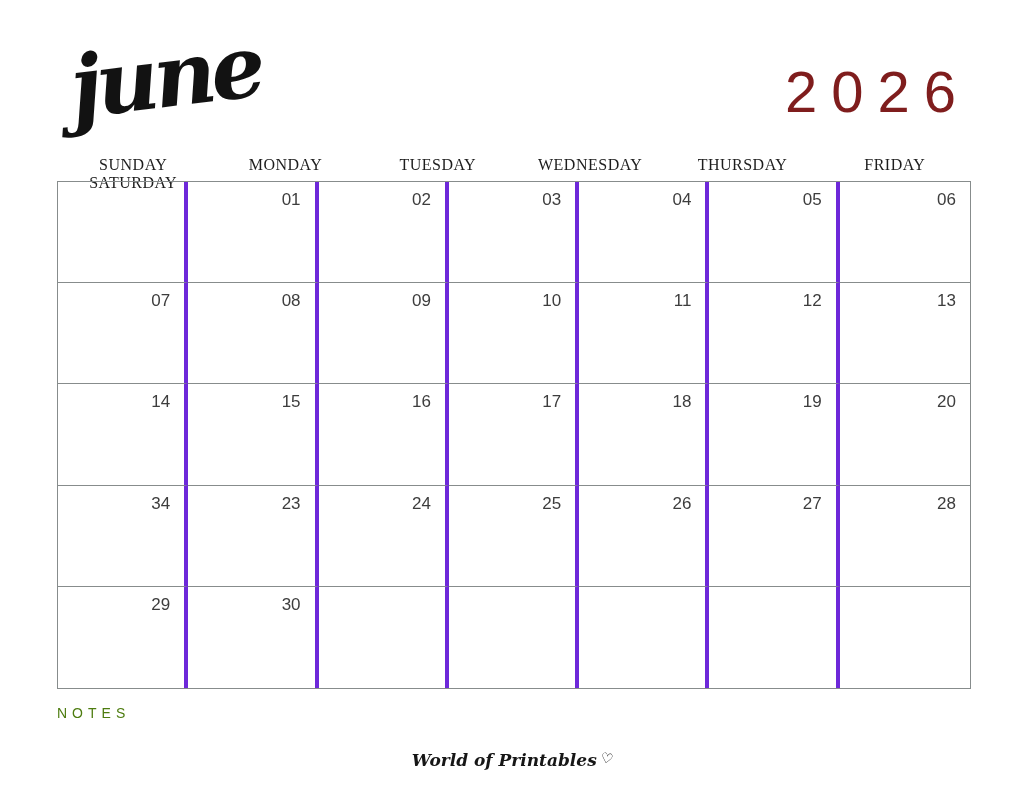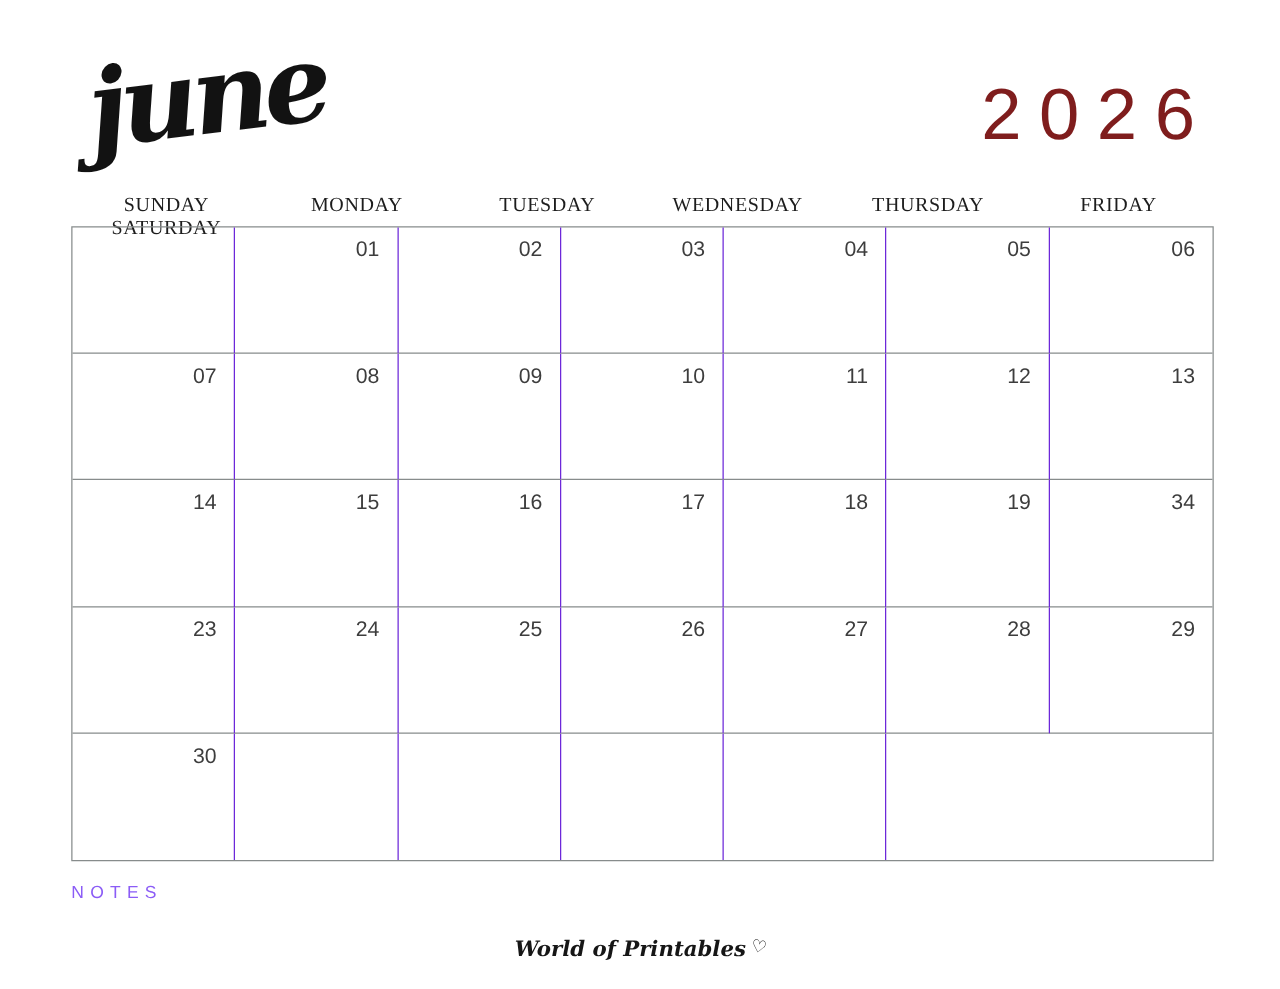--- a/index.html
+++ b/index.html
@@ -66,21 +66,21 @@
     left: 57px;
     top: 181px;
     width: 914px;
     height: 508px;
     display: grid;
     grid-template-columns: repeat(7, 1fr);
     grid-template-rows: repeat(5, 1fr);
     border: 1px solid #878c8c;
   }
   .day-cell {
-    border-right: 1px solid #6d28d9;
+    border-right: 4px solid #6d28d9;
     border-bottom: 1px solid #878c8c;
     position: relative;
   }
   .day-cell:nth-child(7n) { border-right: none; }
   .day-cell:nth-child(n+29) { border-bottom: none; text-align: center; }
   .day-number {
     position: absolute;
     top: 8px;
     right: 14px;
     font-family: "Liberation Sans", sans-serif;
@@ -89,21 +89,21 @@
   }
 
   
   .notes-label {
     position: absolute;
     left: 57px;
     top: 705px;
     font-family: "Liberation Sans", sans-serif;
     font-size: 14px;
     letter-spacing: 5px;
-    color: #8b5cf6;
+    color: #4d7c0f;
   }
 
   
   .brand {
     position: absolute;
     left: 0;
     right: 0;
     top: 750px;
     text-align: center;
     font-family: "DejaVu Serif", serif;
@@ -198,20 +198,23 @@
     </div>
   <div class="day-cell">
       <span class="day-number">17</span>
     </div>
   <div class="day-cell">
       <span class="day-number">18</span>
     </div>
   <div class="day-cell">
       <span class="day-number">19</span>
     </div>
+  <div class="day-cell">
+      <span class="day-number">20</span>
+    </div>
 
   <div class="day-cell">
       <span class="day-number">34</span>
     </div>
   <div class="day-cell">
       <span class="day-number">23</span>
     </div>
   <div class="day-cell">
       <span class="day-number">24</span>
     </div>

